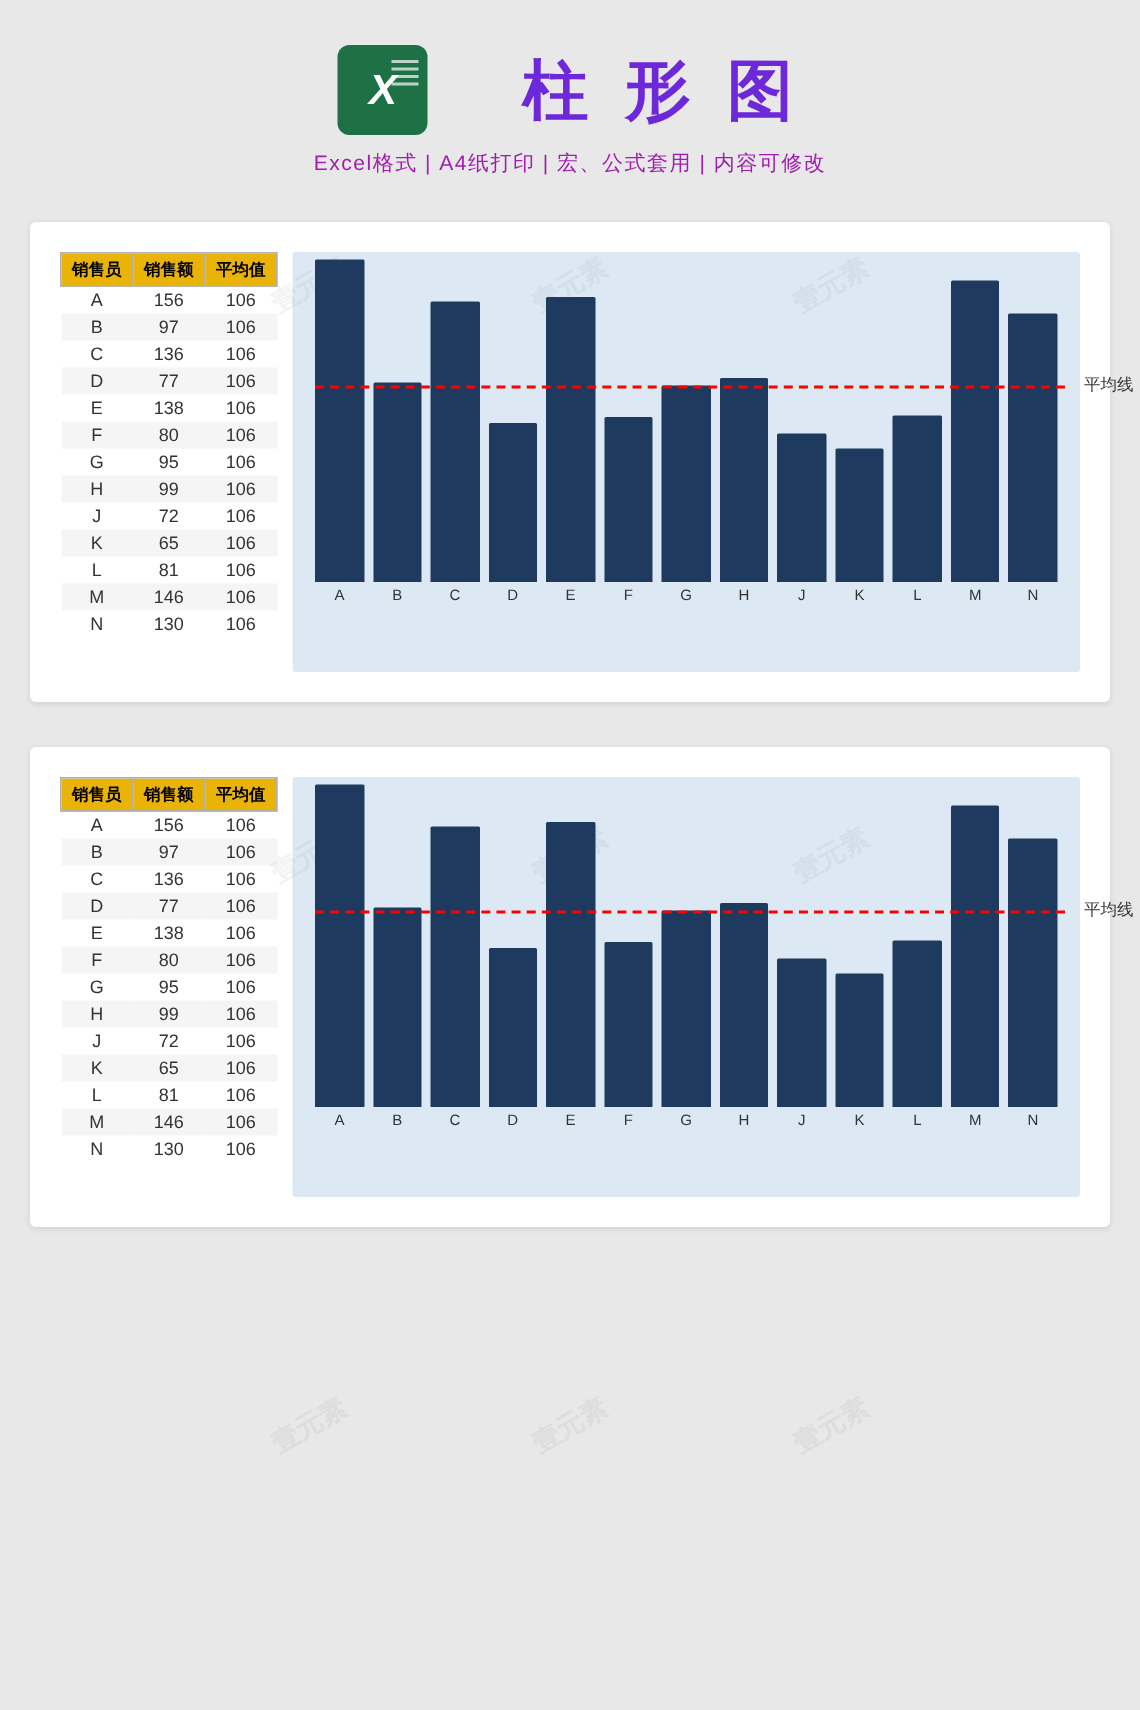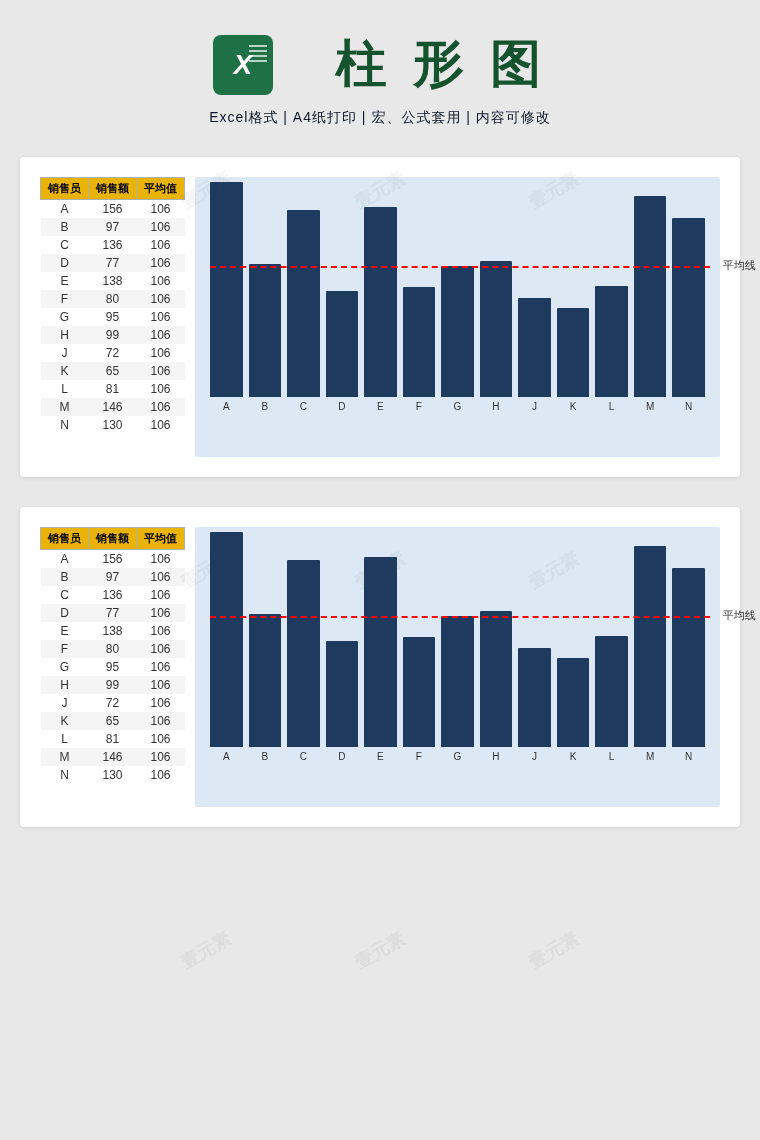--- a/index.html
+++ b/index.html
@@ -45,30 +45,30 @@
       flex-direction: column;
       gap: 3px;
     }
     .excel-icon .grid-line {
       width: 18px;
       height: 2px;
       background: rgba(255,255,255,0.7);
     }
 
     .title-text {
-      font-size: 51px;
+      font-size: 44px;
       font-weight: bold;
-      color: #14532d;
+      color: #6d28d9;
       letter-spacing: 6px;
       margin-left: 43px;
     }
 
     .subtitle {
       font-size: 14px;
-      color: #0f172a;
+      color: #a21caf;
       margin-bottom: 30px;
       letter-spacing: 1px;
     }
 
     .chart-card {
       width: 720px;
       background: white;
       border-radius: 4px;
       padding: 20px;
       margin-bottom: 30px;

